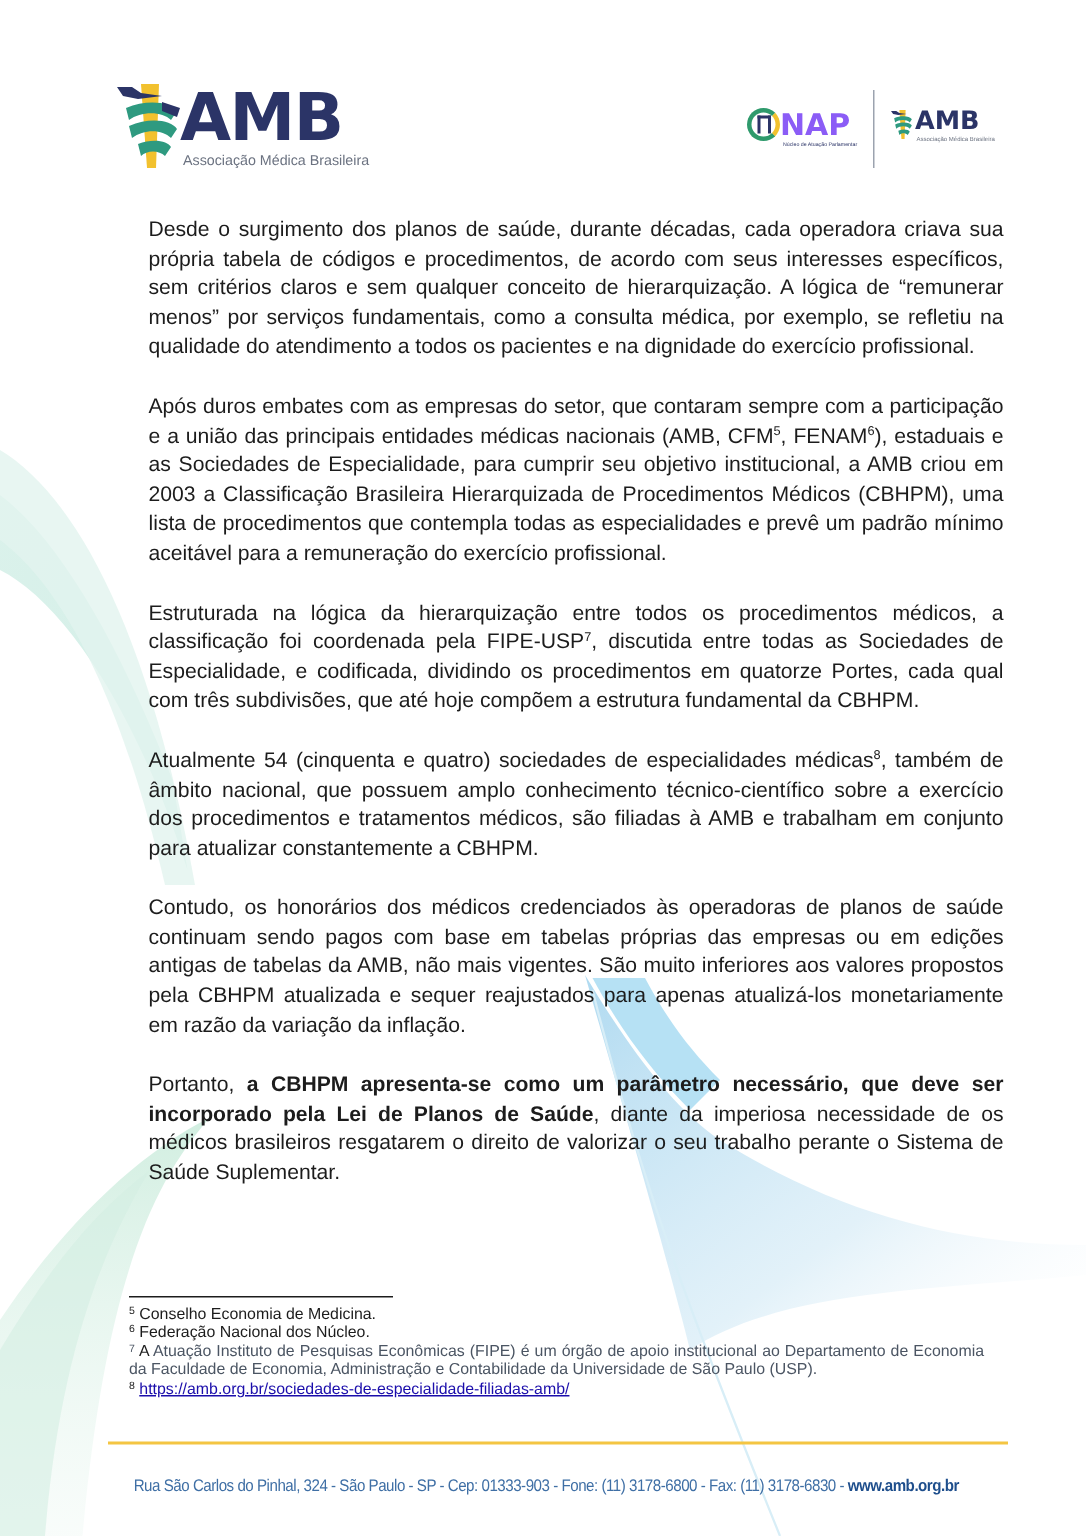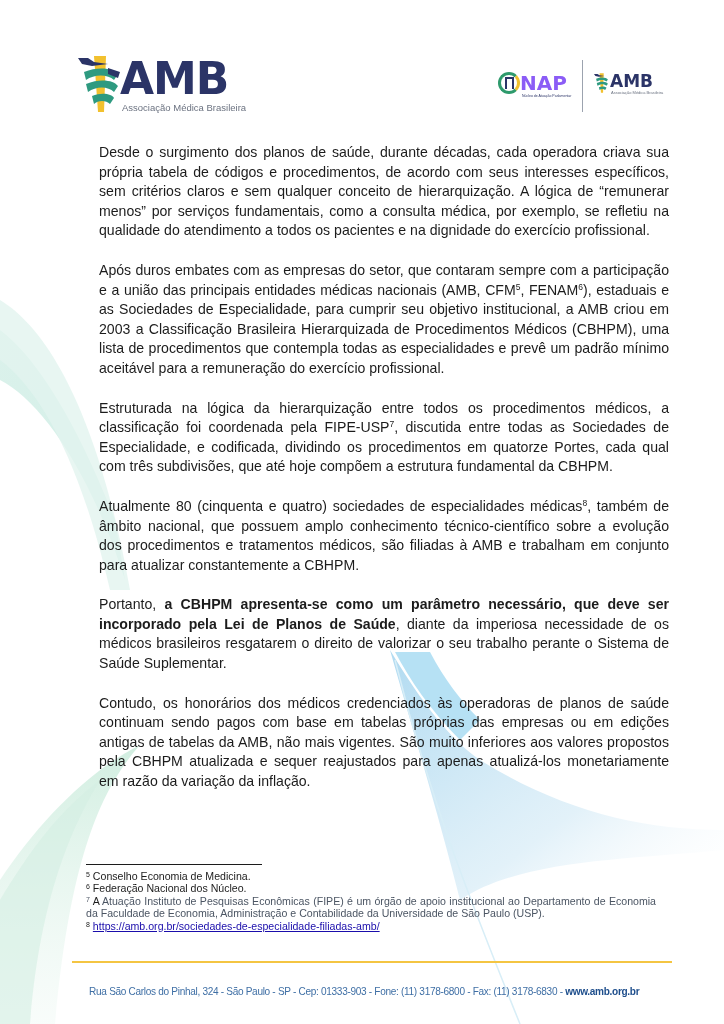--- a/index.html
+++ b/index.html
@@ -121,25 +121,25 @@
   </div>
 </div>
 
 <div class="content">
   <p class="para">Desde o surgimento dos planos de saúde, durante décadas, cada operadora criava sua própria tabela de códigos e procedimentos, de acordo com seus interesses específicos, sem critérios claros e sem qualquer conceito de hierarquização. A lógica de “remunerar menos” por serviços fundamentais, como a consulta médica, por exemplo, se refletiu na qualidade do atendimento a todos os pacientes e na dignidade do exercício profissional.</p>
 
   <p class="para"><span>Após duros embates com as empresas do setor, que contaram sempre com a participação e a união das principais entidades médicas nacionais (AMB, CFM</span><sup>5</sup><span>, FENAM</span><sup>6</sup><span>), estaduais e as Sociedades de Especialidade, para cumprir seu objetivo institucional, a AMB criou em 2003 a Classificação Brasileira Hierarquizada de Procedimentos Médicos (CBHPM), uma lista de procedimentos que contempla todas as especialidades e prevê um padrão mínimo aceitável para a remuneração do exercício profissional.</span></p>
 
   <p class="para"><span>Estruturada na lógica da hierarquização entre todos os procedimentos médicos, a classificação foi coordenada pela FIPE-USP</span><sup>7</sup><span>, discutida entre todas as Sociedades de Especialidade, e codificada, dividindo os procedimentos em quatorze Portes, cada qual com três subdivisões, que até hoje compõem a estrutura fundamental da CBHPM.</span></p>
 
-  <p class="para"><span>Atualmente 80 (cinquenta e quatro) sociedades de especialidades médicas</span><sup>8</sup><span>, também de âmbito nacional, que possuem amplo conhecimento técnico-científico sobre a evolução dos procedimentos e tratamentos médicos, são filiadas à AMB e trabalham em conjunto para atualizar constantemente a CBHPM.</span></p>
+  <p class="para"><span>Atualmente 54 (cinquenta e quatro) sociedades de especialidades médicas</span><sup>8</sup><span>, também de âmbito nacional, que possuem amplo conhecimento técnico-científico sobre a exercício dos procedimentos e tratamentos médicos, são filiadas à AMB e trabalham em conjunto para atualizar constantemente a CBHPM.</span></p>
+
+  <p class="para">Contudo, os honorários dos médicos credenciados às operadoras de planos de saúde continuam sendo pagos com base em tabelas próprias das empresas ou em edições antigas de tabelas da AMB, não mais vigentes. São muito inferiores aos valores propostos pela CBHPM atualizada e sequer reajustados para apenas atualizá-los monetariamente em razão da variação da inflação.</p>
 
   <p class="para"><span>Portanto, </span><b>a CBHPM apresenta-se como um parâmetro necessário, que deve ser incorporado pela Lei de Planos de Saúde</b><span>, diante da imperiosa necessidade de os médicos brasileiros resgatarem o direito de valorizar o seu trabalho perante o Sistema de Saúde Suplementar.</span></p>
-
-  <p class="para">Contudo, os honorários dos médicos credenciados às operadoras de planos de saúde continuam sendo pagos com base em tabelas próprias das empresas ou em edições antigas de tabelas da AMB, não mais vigentes. São muito inferiores aos valores propostos pela CBHPM atualizada e sequer reajustados para apenas atualizá-los monetariamente em razão da variação da inflação.</p>
 </div>
 
 <div class="footnotes">
   <div class="fn-rule"></div>
   <p class="fn"><sup>5</sup> <span>Conselho Economia de Medicina.</span></p>
   <p class="fn"><sup>6</sup> <span>Federação Nacional dos Núcleo.</span></p>
   <p class="fn muted"><sup>7</sup> <span style="color:#1c1c1c">A</span><span> Atuação Instituto de Pesquisas Econômicas (FIPE) é um órgão de apoio institucional ao Departamento de Economia da Faculdade de Economia, Administração e Contabilidade da Universidade de São Paulo (USP).</span></p>
   <p class="fn"><sup>8</sup> <a href="#">https://amb.org.br/sociedades-de-especialidade-filiadas-amb/</a></p>
 </div>
 

